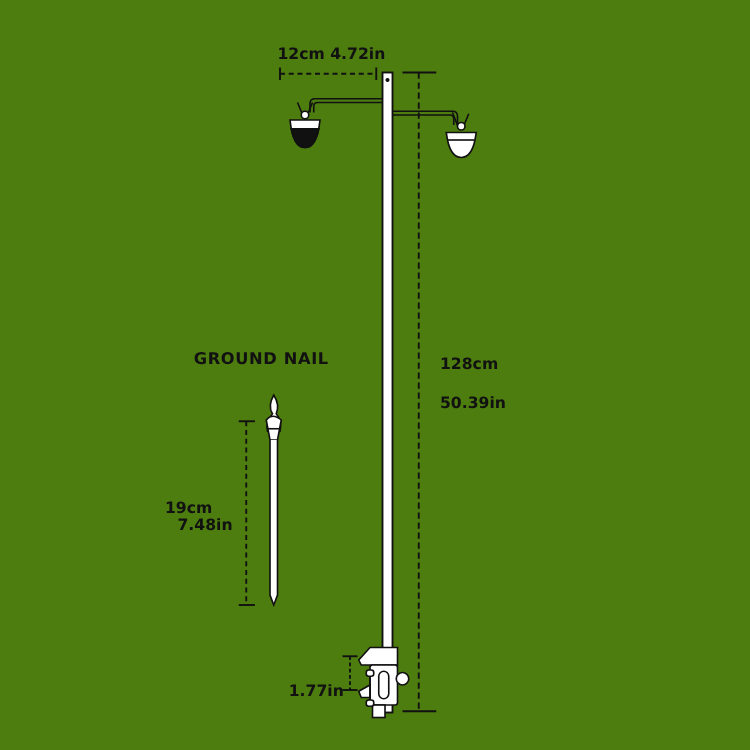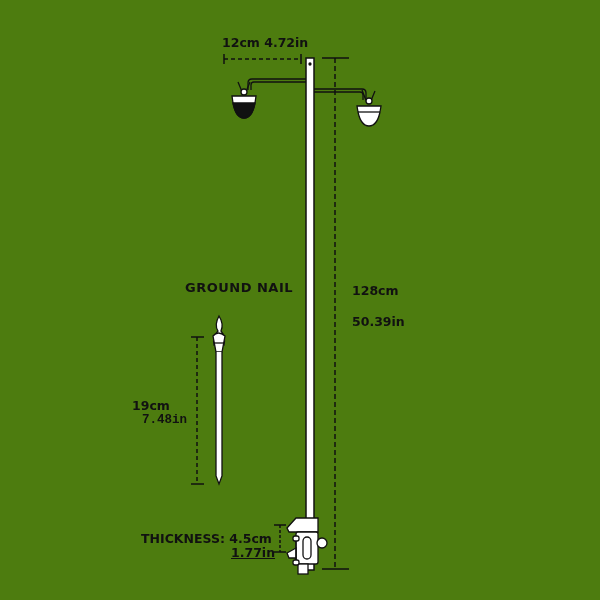--- a/index.html
+++ b/index.html
@@ -85,22 +85,18 @@
       <line x1="274" y1="552" x2="286" y2="552"></line>
       <line x1="280" y1="525" x2="280" y2="552" stroke-dasharray="3,2"></line>
     </g>
   </svg>
 
   <div class="lbl dim" style="left:222px; top:37px;">12cm 4.72in</div>
 
   <div class="lbl dim" style="left:352px; top:285px;">128cm</div>
   <div class="lbl dim" style="left:352px; top:316px;">50.39in</div>
 
-  <div class="lbl title" style="left:185px; top:281px;">GROUND NAIL</div>
+  <div class="lbl title" style="left:155px; top:281px;">GROUND NAIL</div>
   <div class="lbl dim" style="left:132px; top:400px;">19cm</div>
-  <div class="lbl dim" style="left:142px; top:414px;font-family:Liberation Mono, monospace;">7.48in</div>
+  <div class="lbl dim" style="left:142px; top:414px;">7.48in</div>
 
-  <div class="lbl dim" style="left:141px; top:533px;">
-    <span>THICKNESS</span><span>:</span>
-    <span>4.5cm</span>
-  </div>
-  <div class="lbl dim" style="left:231px; top:547px;text-decoration:underline;">1.77in</div>
+  <div class="lbl dim" style="left:231px; top:547px;">1.77in</div>
 </div>
 
 </body></html>

